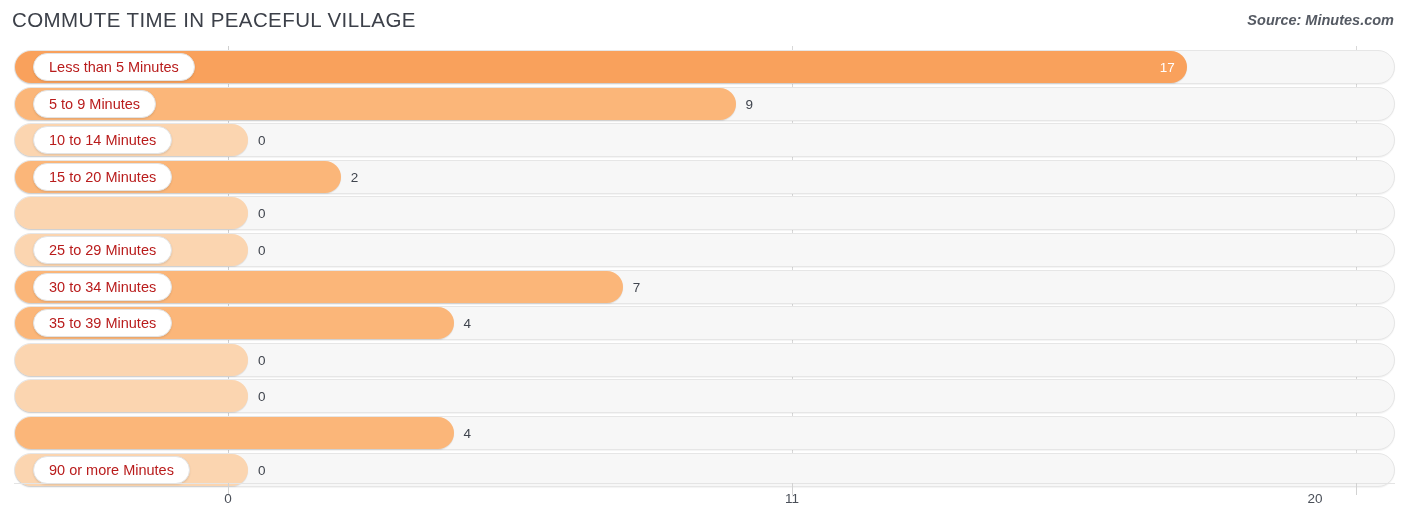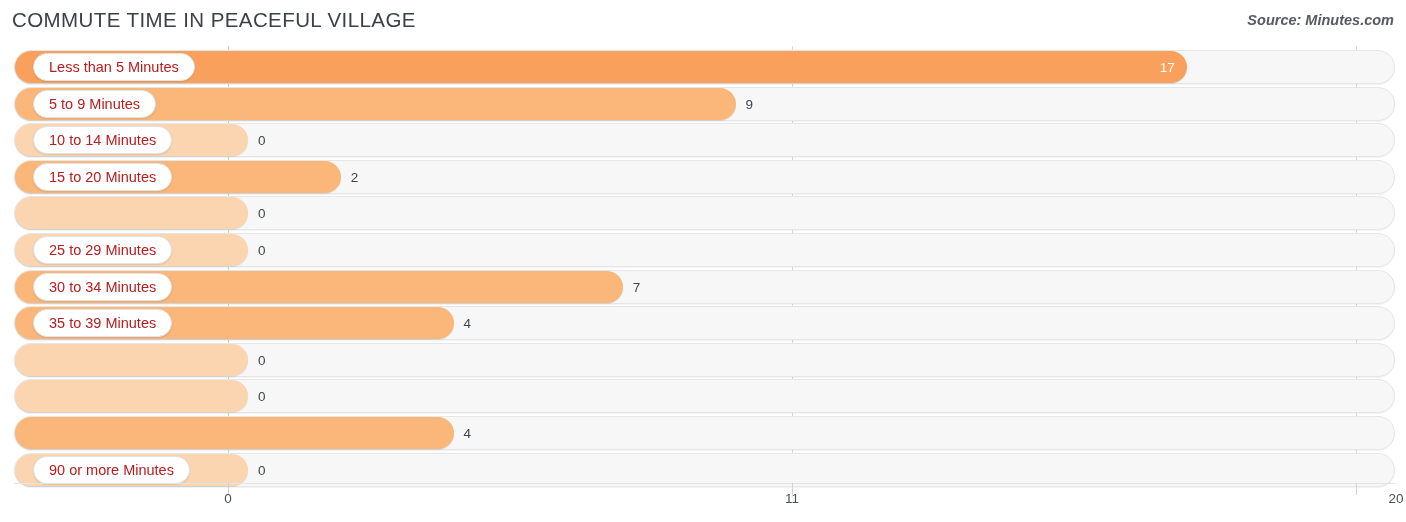--- a/index.html
+++ b/index.html
@@ -219,14 +219,14 @@
     </div>
   </div>
 
 <div class="axis" id="axis">
   <div class="axis-top-line"></div>
 <div class="tick" style="left: 228px;"></div>
     <div class="tick-label" style="left: 228px;">0</div>
     <div class="tick" style="left: 792px;"></div>
     <div class="tick-label" style="left: 792px;">11</div>
     <div class="tick" style="left: 1356px;"></div>
-    <div class="tick-label" style="left: 1396px; text-align: right;">20</div>
+    <div class="tick-label" style="left: 1315px; text-align: right;">20</div>
   </div>
 
 </body></html>

